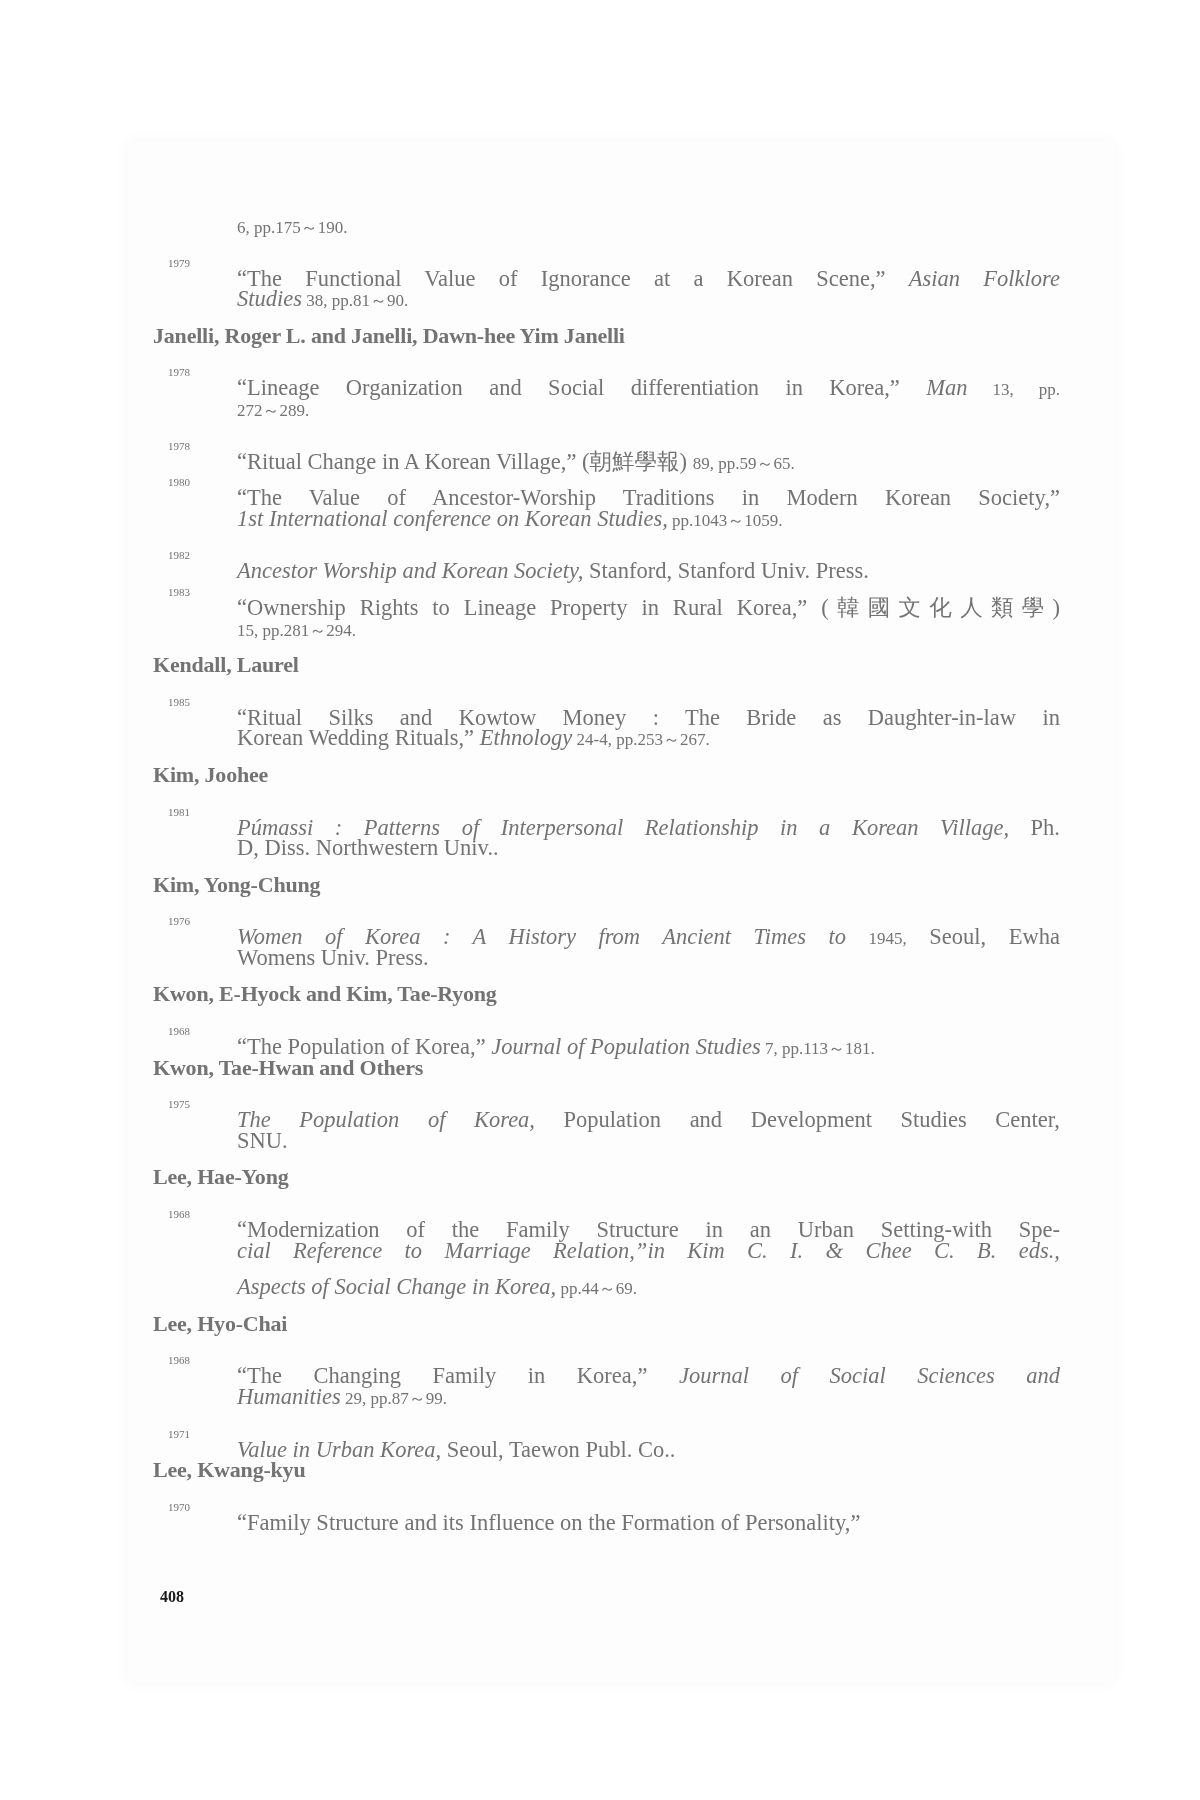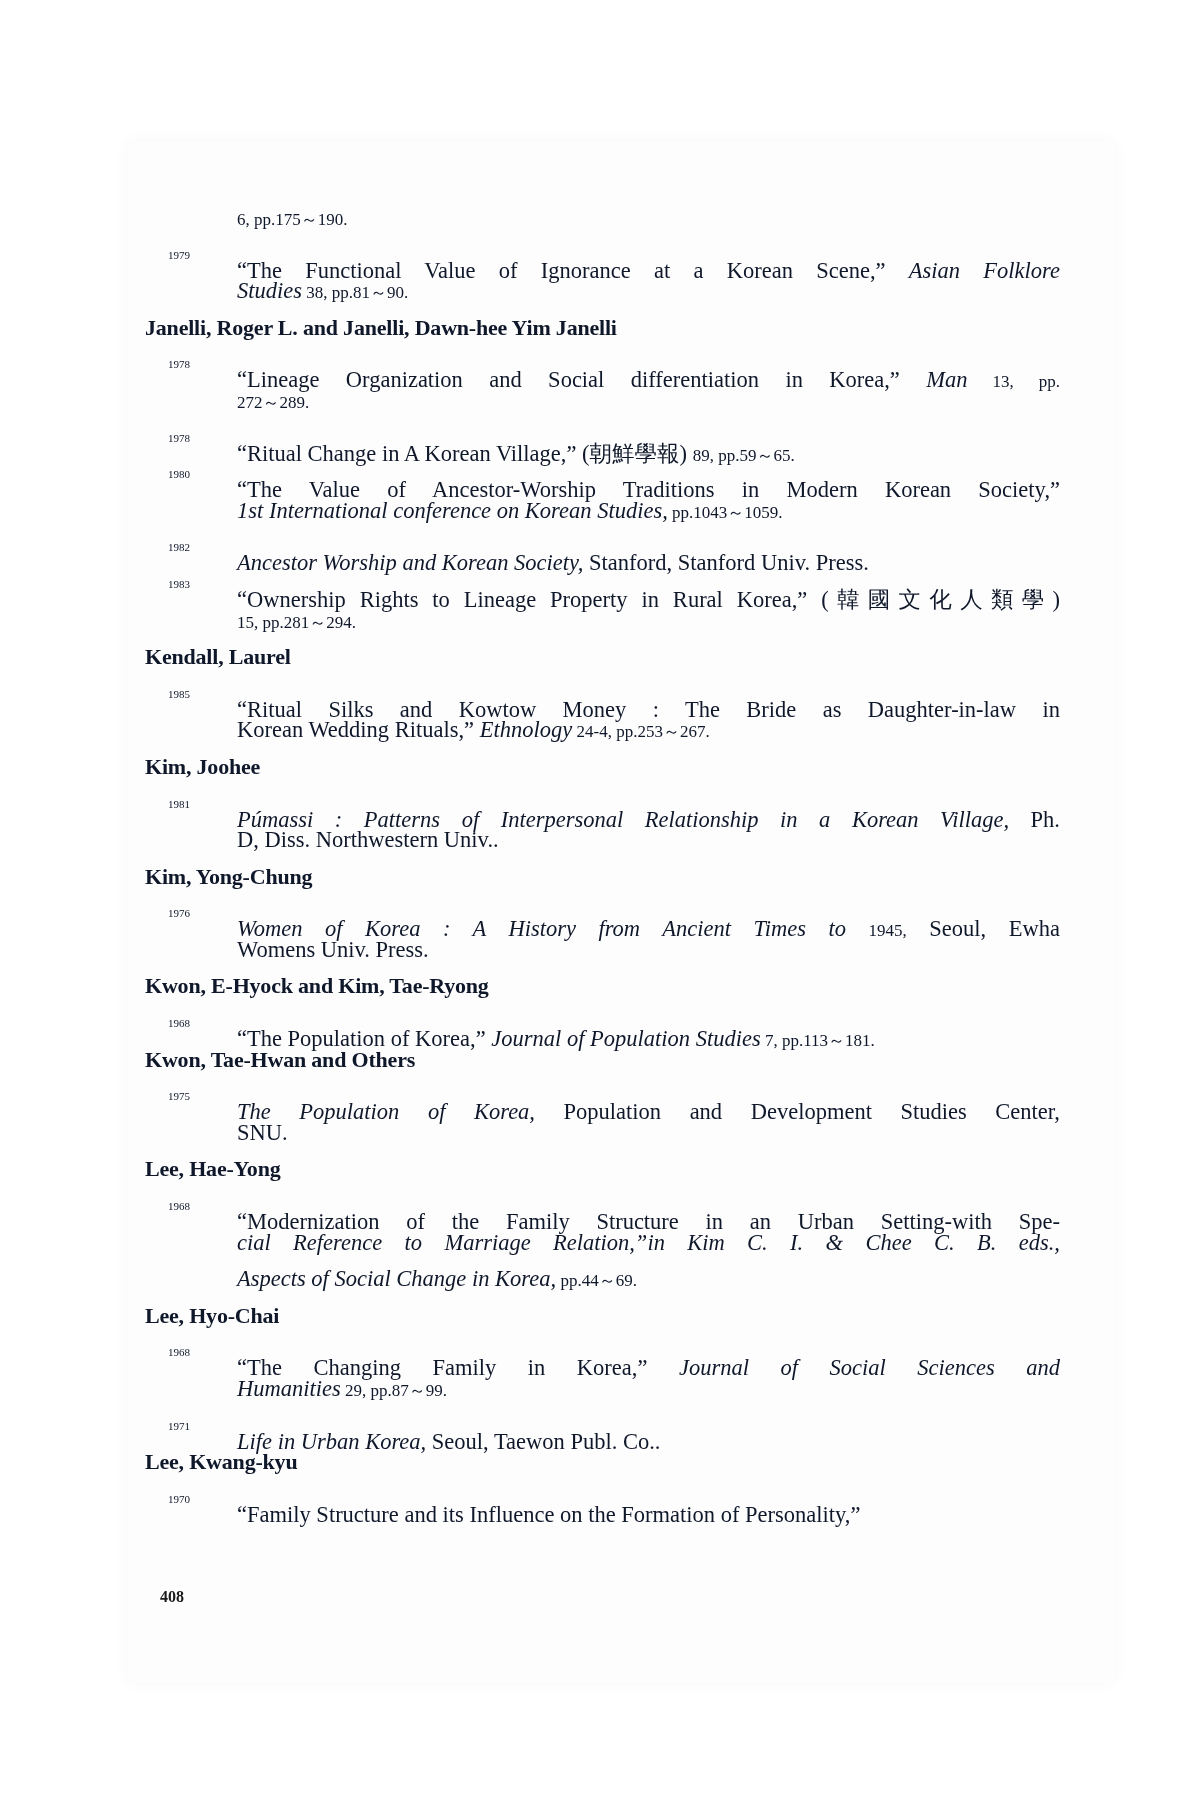--- a/index.html
+++ b/index.html
@@ -2,26 +2,26 @@
 <html><head>
 <meta charset="utf-8">
 <style>
   html, body { margin:0; padding:0; }
   body { width:1200px; height:1800px; background:#ffffff; position:relative; overflow:hidden; }
   .page {
     position:absolute; left:128px; top:142px; width:986px; height:1540px;
     background:#fdfdfd; box-shadow: 0 0 18px rgba(0,0,0,0.035);
   }
   .content {
-    position:absolute; left:145px; top:200px; width:915px;
+    position:absolute; left:145px; top:208px; width:915px;
     font-family:"Liberation Serif","DejaVu Serif",serif;
-    font-size:22.5px; color:#0f172a;
+    font-size:22.5px; color:#737373;
   }
   .line { height:36.6px; line-height:36.6px; white-space:nowrap; position:relative; }
-  .author { font-weight:bold; font-size:22px; letter-spacing:-0.2px; }
+  .author { font-weight:bold; font-size:22px; letter-spacing:-0.2px;margin-left:8px; }
   .year { position:absolute; left:23px; top:0; font-size:11px; }
   .text { position:absolute; left:92px; right:0; top:0;margin-top:16px; }
   .text.just { text-align:justify; text-align-last:justify; }
   .cont { position:absolute; left:92px; top:0; right:0; }
   .cont.just { text-align:justify; text-align-last:justify;font-style:italic; }
   .i { font-style:italic; }
   .n { font-size:17px; }
   .page-num { position:absolute; left:160px; top:1588px; font-family:"Liberation Serif","DejaVu Serif",serif; font-size:16px; font-weight:bold; color:#1a1a1a; }
 </style>
 </head>
@@ -121,21 +121,21 @@
     <div class="line author">Lee, Hyo-Chai</div>
     <div class="line">
       <span class="year">1968</span>
       <span class="text just"><span>“The Changing Family in Korea,” </span><span class="i">Journal of Social Sciences and</span></span>
     </div>
     <div class="line">
       <span class="cont"><span class="i">Humanities</span><span class="n"> 29, pp.87～99.</span></span>
     </div>
     <div class="line">
       <span class="year">1971</span>
-      <span class="text"><span class="i">Life in Urban Korea,</span><span> Seoul, Taewon Publ. Co..</span></span>
+      <span class="text"><span class="i">Value in Urban Korea,</span><span> Seoul, Taewon Publ. Co..</span></span>
     </div>
     <div class="line author">Lee, Kwang-kyu</div>
     <div class="line">
       <span class="year">1970</span>
       <span class="text"><span>“Family Structure and its Influence on the Formation of Personality,”</span></span>
     </div>
   </div>
 
 <div class="page-num">408</div>
 

